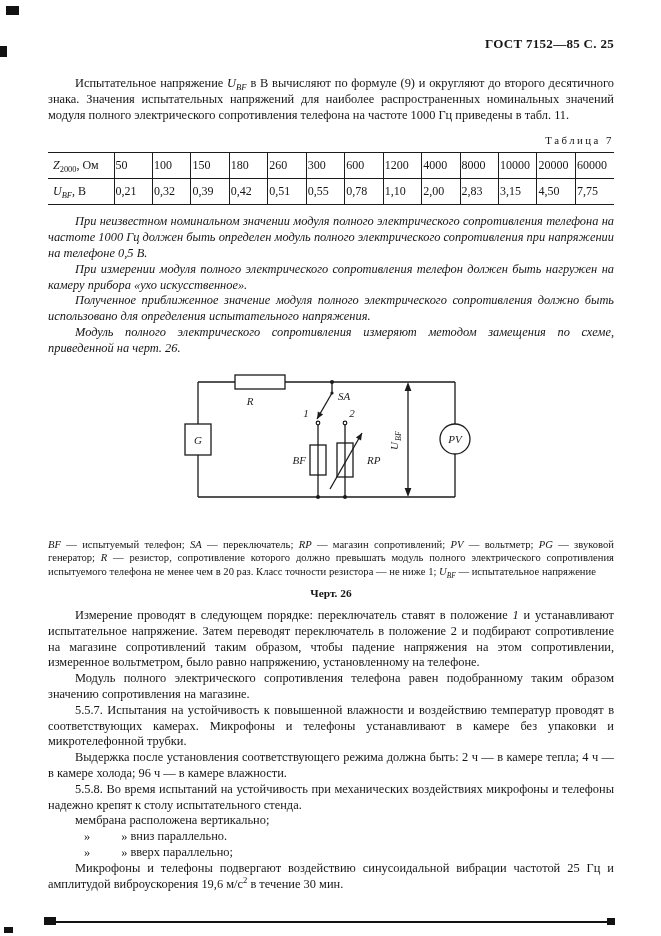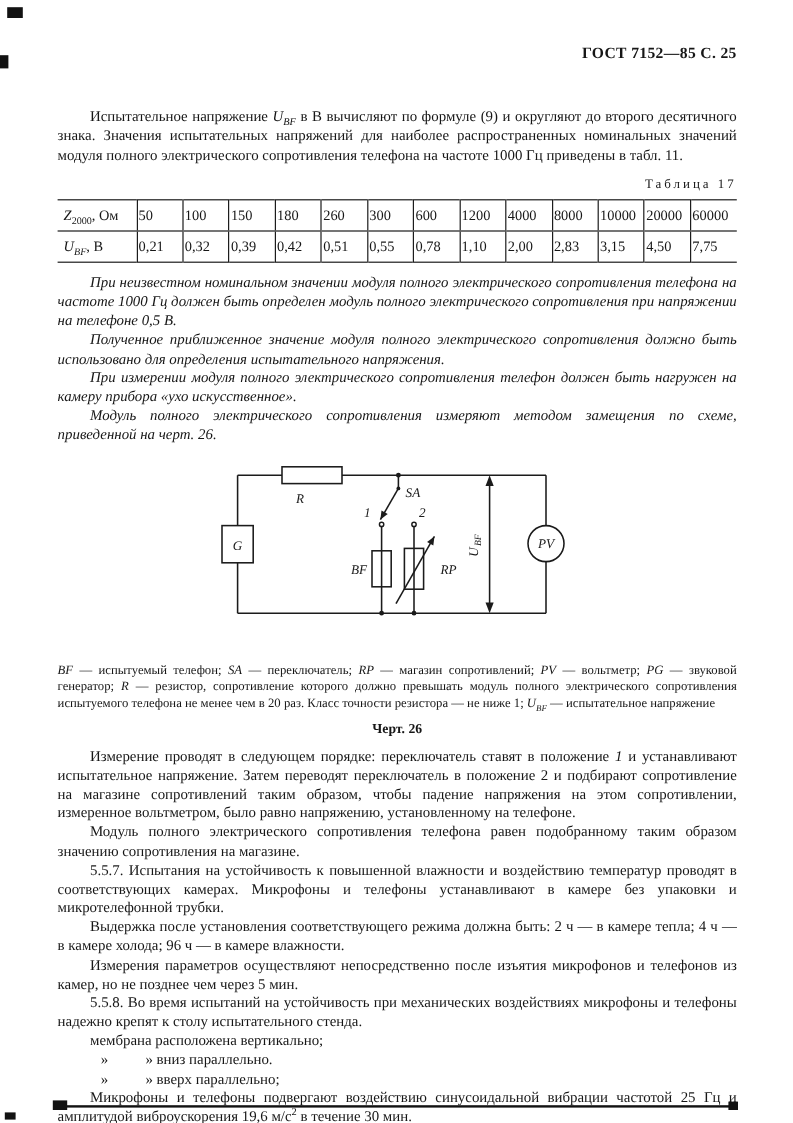--- a/index.html
+++ b/index.html
@@ -9,21 +9,21 @@
     width: 661px; height: 936px;
     margin: 0 auto;
     background: #ffffff;
     color: #161616;
     font-family: "Liberation Serif", "DejaVu Serif", serif;
     overflow: hidden;
   }
   .content { position: absolute; left: 48px; top: 36px; width: 566px; }
   .header {
     text-align: right; font-weight: bold; font-size: 13px;
-    margin-bottom: 38px; letter-spacing: 0.3px;
+    margin-bottom: 24px; letter-spacing: 0.3px;
   }
   .para {
     margin: 0; text-indent: 27px; text-align: justify;
     font-size: 12.4px; line-height: 15.8px;
   }
   .para.ditto { text-indent: 36px; text-align: left; }
   .it { font-style: italic; }
   sub, sup { font-size: 0.7em; line-height: 0; }
   .table-label {
     text-align: right; font-size: 10.8px; letter-spacing: 2.5px;
@@ -64,21 +64,21 @@
   <div class="mark" style="left:4px;top:927px;width:9px;height:6px"></div>
 
   <div class="content">
 
     <div class="header">ГОСТ 7152—85 С. 25</div>
 
     <div>
         <p class="para"><span>Испытательное напряжение </span><span class="it">U</span><sub class="it">BF</sub><span> в В вычисляют по формуле (9) и округляют до второго десятичного знака. Значения испытательных напряжений для наиболее распространенных номинальных значений модуля полного электрического сопротивления телефона на частоте 1000 Гц приведены в табл. 11.</span></p>
       </div>
 
-    <div class="table-label">Таблица 17</div>
+    <div class="table-label">Таблица 7</div>
 
     <table class="t11">
       <tbody>
         <tr>
           <td class="rowhead"><span class="it">Z</span><sub>2000</sub><span>, Ом</span></td>
         <td>50</td>
             <td>100</td>
             <td>150</td>
             <td>180</td>
             <td>260</td>
@@ -105,22 +105,22 @@
             <td>2,83</td>
             <td>3,15</td>
             <td>4,50</td>
             <td>7,75</td>
           </tr>
       </tbody>
     </table>
 
     <div class="mid">
         <p class="para"><span>При неизвестном номинальном значении модуля полного электрического сопротивления телефона на частоте 1000 Гц должен быть определен модуль полного электрического сопротивления при напряжении на телефоне 0,5 В.</span></p>
+        <p class="para"><span>При измерении модуля полного электрического сопротивления телефон должен быть нагружен на камеру прибора «ухо искусственное».</span></p>
         <p class="para"><span>Полученное приближенное значение модуля полного электрического сопротивления должно быть использовано для определения испытательного напряжения.</span></p>
-        <p class="para"><span>При измерении модуля полного электрического сопротивления телефон должен быть нагружен на камеру прибора «ухо искусственное».</span></p>
         <p class="para"><span>Модуль полного электрического сопротивления измеряют методом замещения по схеме, приведенной на черт. 26.</span></p>
       </div>
 
     <div class="diagram-wrap">
       <svg width="302" height="148" viewBox="0 0 302 148" xmlns="http://www.w3.org/2000/svg">
         <g class="w">
 
           <path d="M18,15 H55 M105,15 H275"></path>
 
           <rect x="55" y="8" width="50" height="14"></rect>
@@ -174,21 +174,20 @@
 
     <div class="caption"><span class="it">BF</span><span> — испытуемый телефон; </span><span class="it">SA</span><span> — переключатель; </span><span class="it">RP</span><span> — магазин сопротивлений; </span><span class="it">PV</span><span> — вольтметр; </span><span class="it">PG</span><span> — звуковой генератор; </span><span class="it">R</span><span> — резистор, сопротивление которого должно превышать модуль полного электрического сопротивления испытуемого телефона не менее чем в 20 раз. Класс точности резистора — не ниже 1; </span><span class="it">U</span><sub class="it">BF</sub><span> — испытательное напряжение</span></div>
 
     <div class="fig-label">Черт. 26</div>
 
     <div>
         <p class="para"><span>Измерение проводят в следующем порядке: переключатель ставят в положение </span><span class="it">1</span><span> и устанавливают испытательное напряжение. Затем переводят переключатель в положение 2 и подбирают сопротивление на магазине сопротивлений таким образом, чтобы падение напряжения на этом сопротивлении, измеренное вольтметром, было равно напряжению, установленному на телефоне.</span></p>
         <p class="para"><span>Модуль полного электрического сопротивления телефона равен подобранному таким образом значению сопротивления на магазине.</span></p>
         <p class="para"><span>5.5.7. Испытания на устойчивость к повышенной влажности и воздействию температур проводят в соответствующих камерах. Микрофоны и телефоны устанавливают в камере без упаковки и микротелефонной трубки.</span></p>
         <p class="para"><span>Выдержка после установления соответствующего режима должна быть: 2 ч — в камере тепла; 4 ч — в камере холода; 96 ч — в камере влажности.</span></p>
-        <p class="para"><span>Измерения параметров осуществляют непосредственно после изъятия микрофонов и телефонов из камер, но не позднее чем через 5 мин.</span></p>
         <p class="para"><span>5.5.8. Во время испытаний на устойчивость при механических воздействиях микрофоны и телефоны надежно крепят к столу испытательного стенда.</span></p>
         <p class="para"><span>мембрана расположена вертикально;</span></p>
         <p class="para ditto"><span>»&nbsp;&nbsp;&nbsp;&nbsp;&nbsp;&nbsp;&nbsp;&nbsp;&nbsp;&nbsp;»&nbsp;вниз параллельно.</span></p>
         <p class="para ditto"><span>»&nbsp;&nbsp;&nbsp;&nbsp;&nbsp;&nbsp;&nbsp;&nbsp;&nbsp;&nbsp;»&nbsp;вверх параллельно;</span></p>
         <p class="para"><span>Микрофоны и телефоны подвергают воздействию синусоидальной вибрации частотой 25 Гц и амплитудой виброускорения 19,6 м/с</span><sup>2</sup><span> в течение 30 мин.</span></p>
       </div>
 
   </div>
 </div>
 

